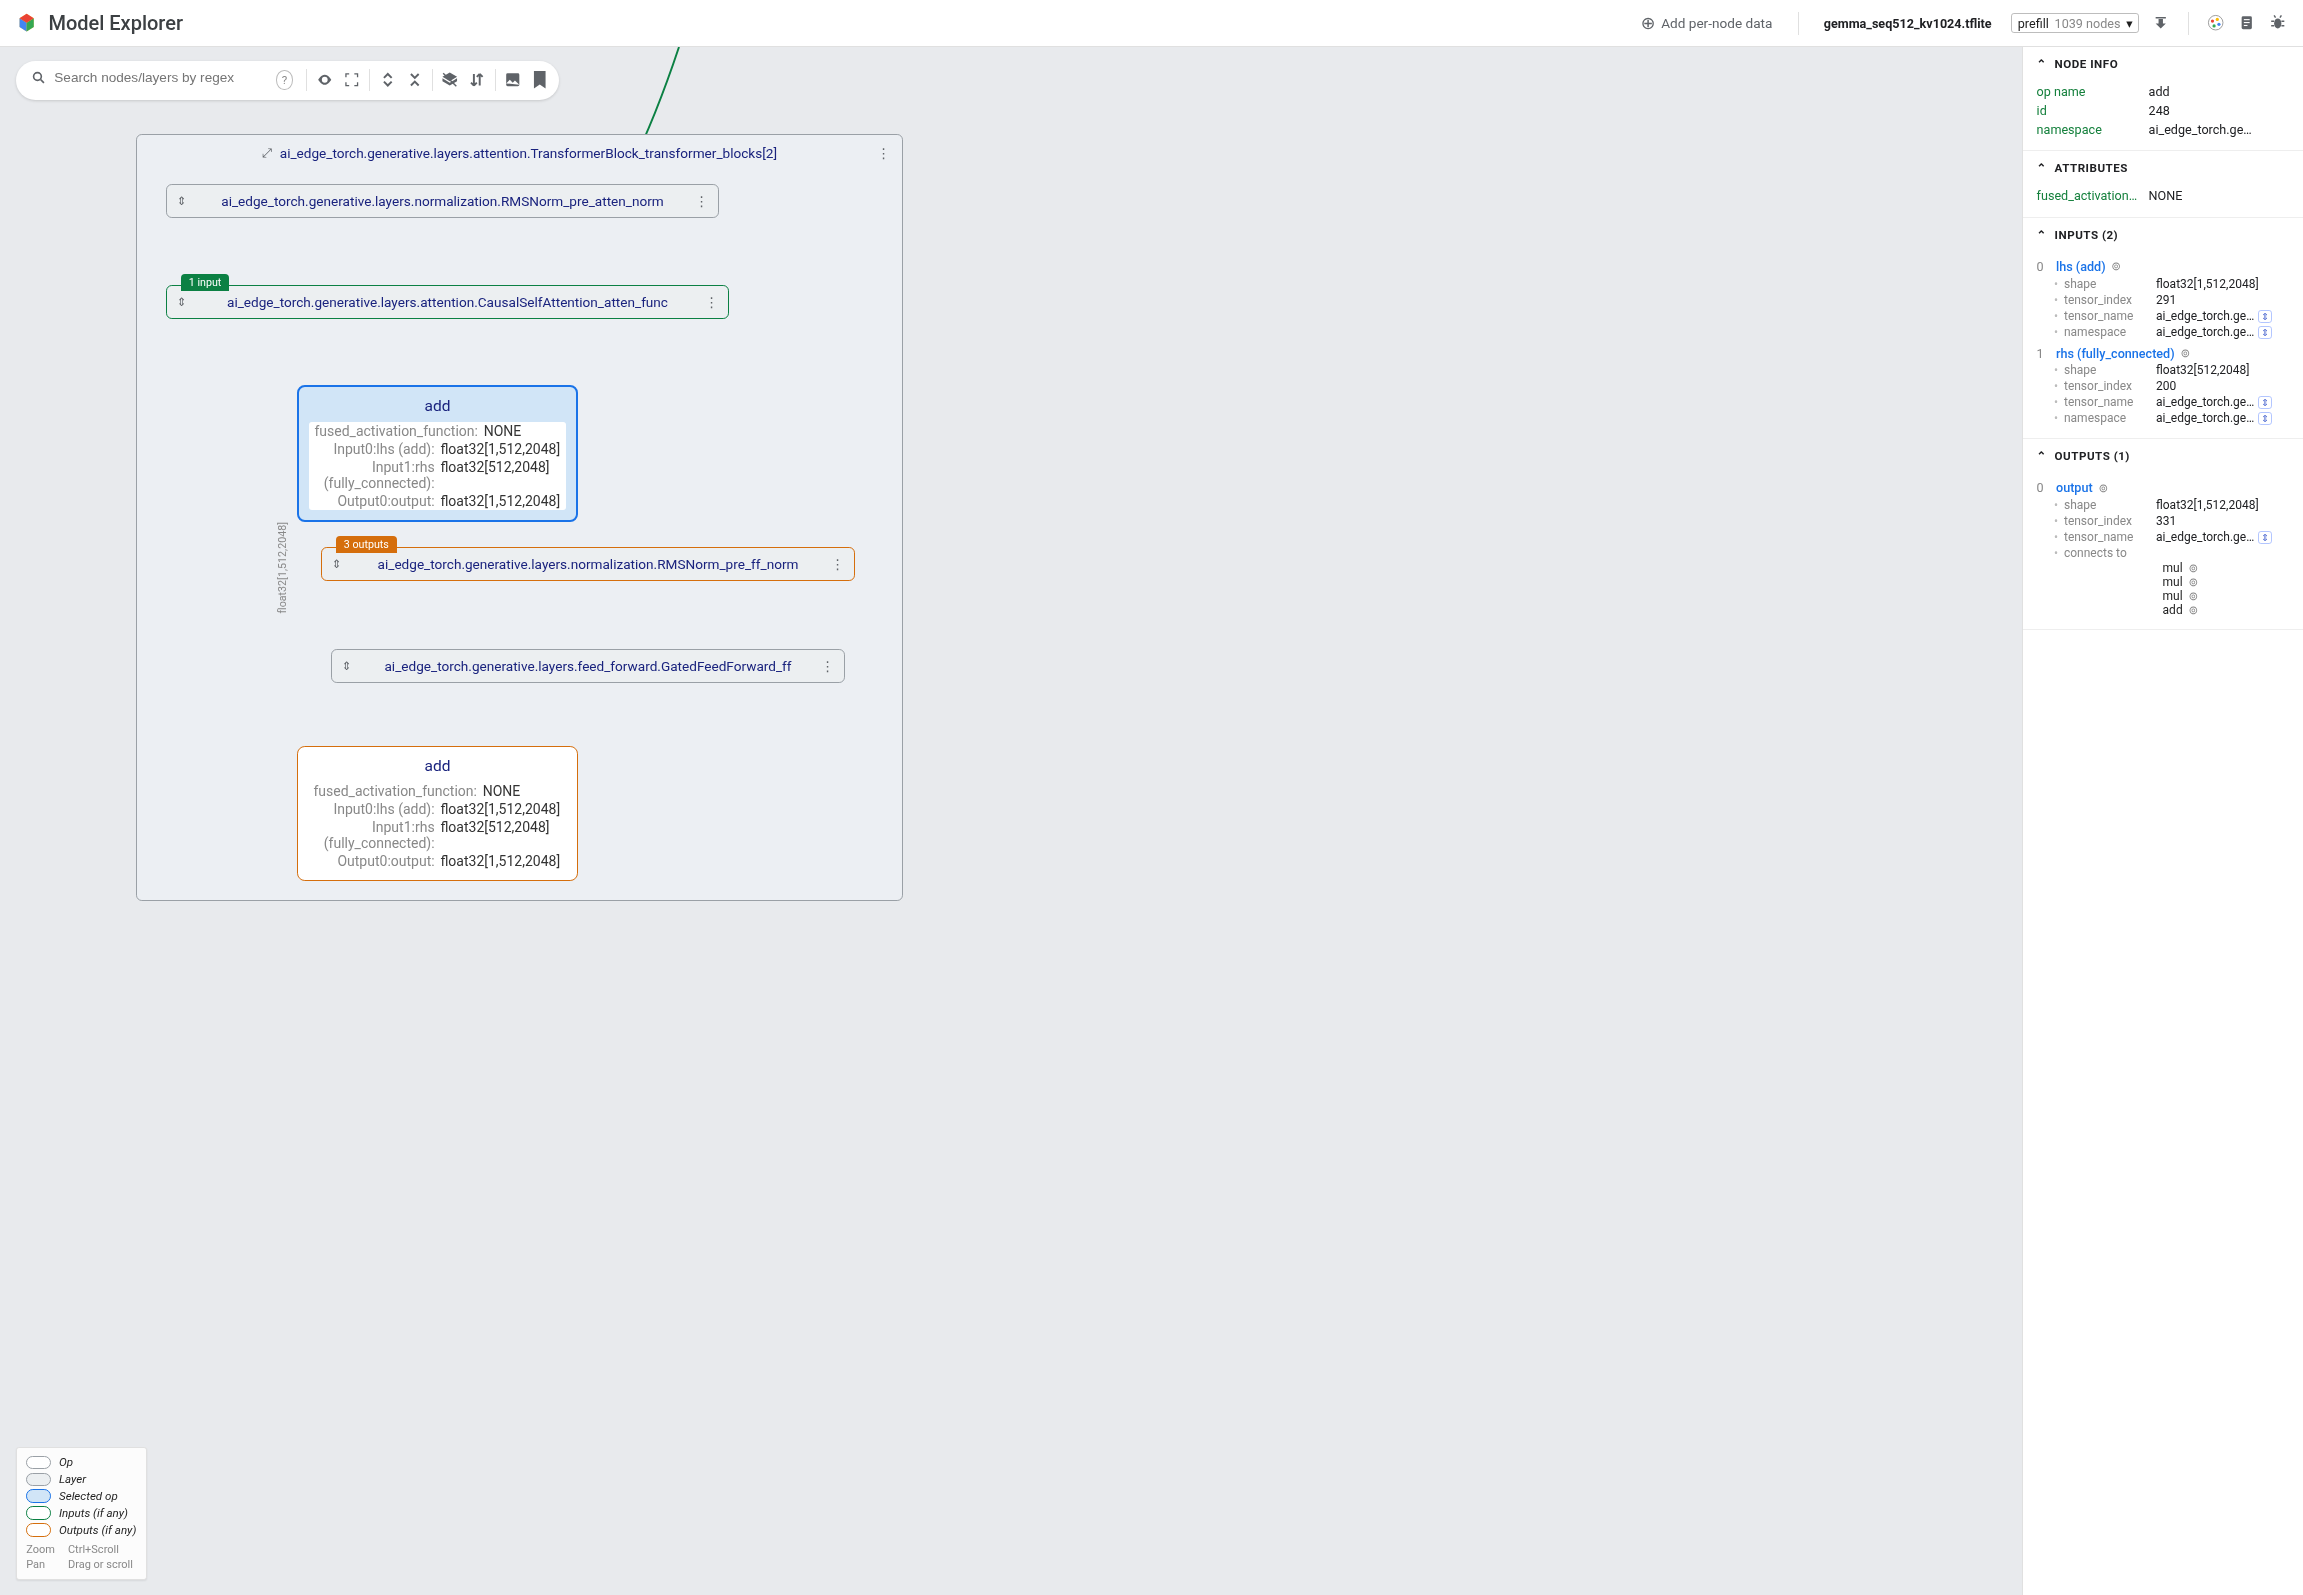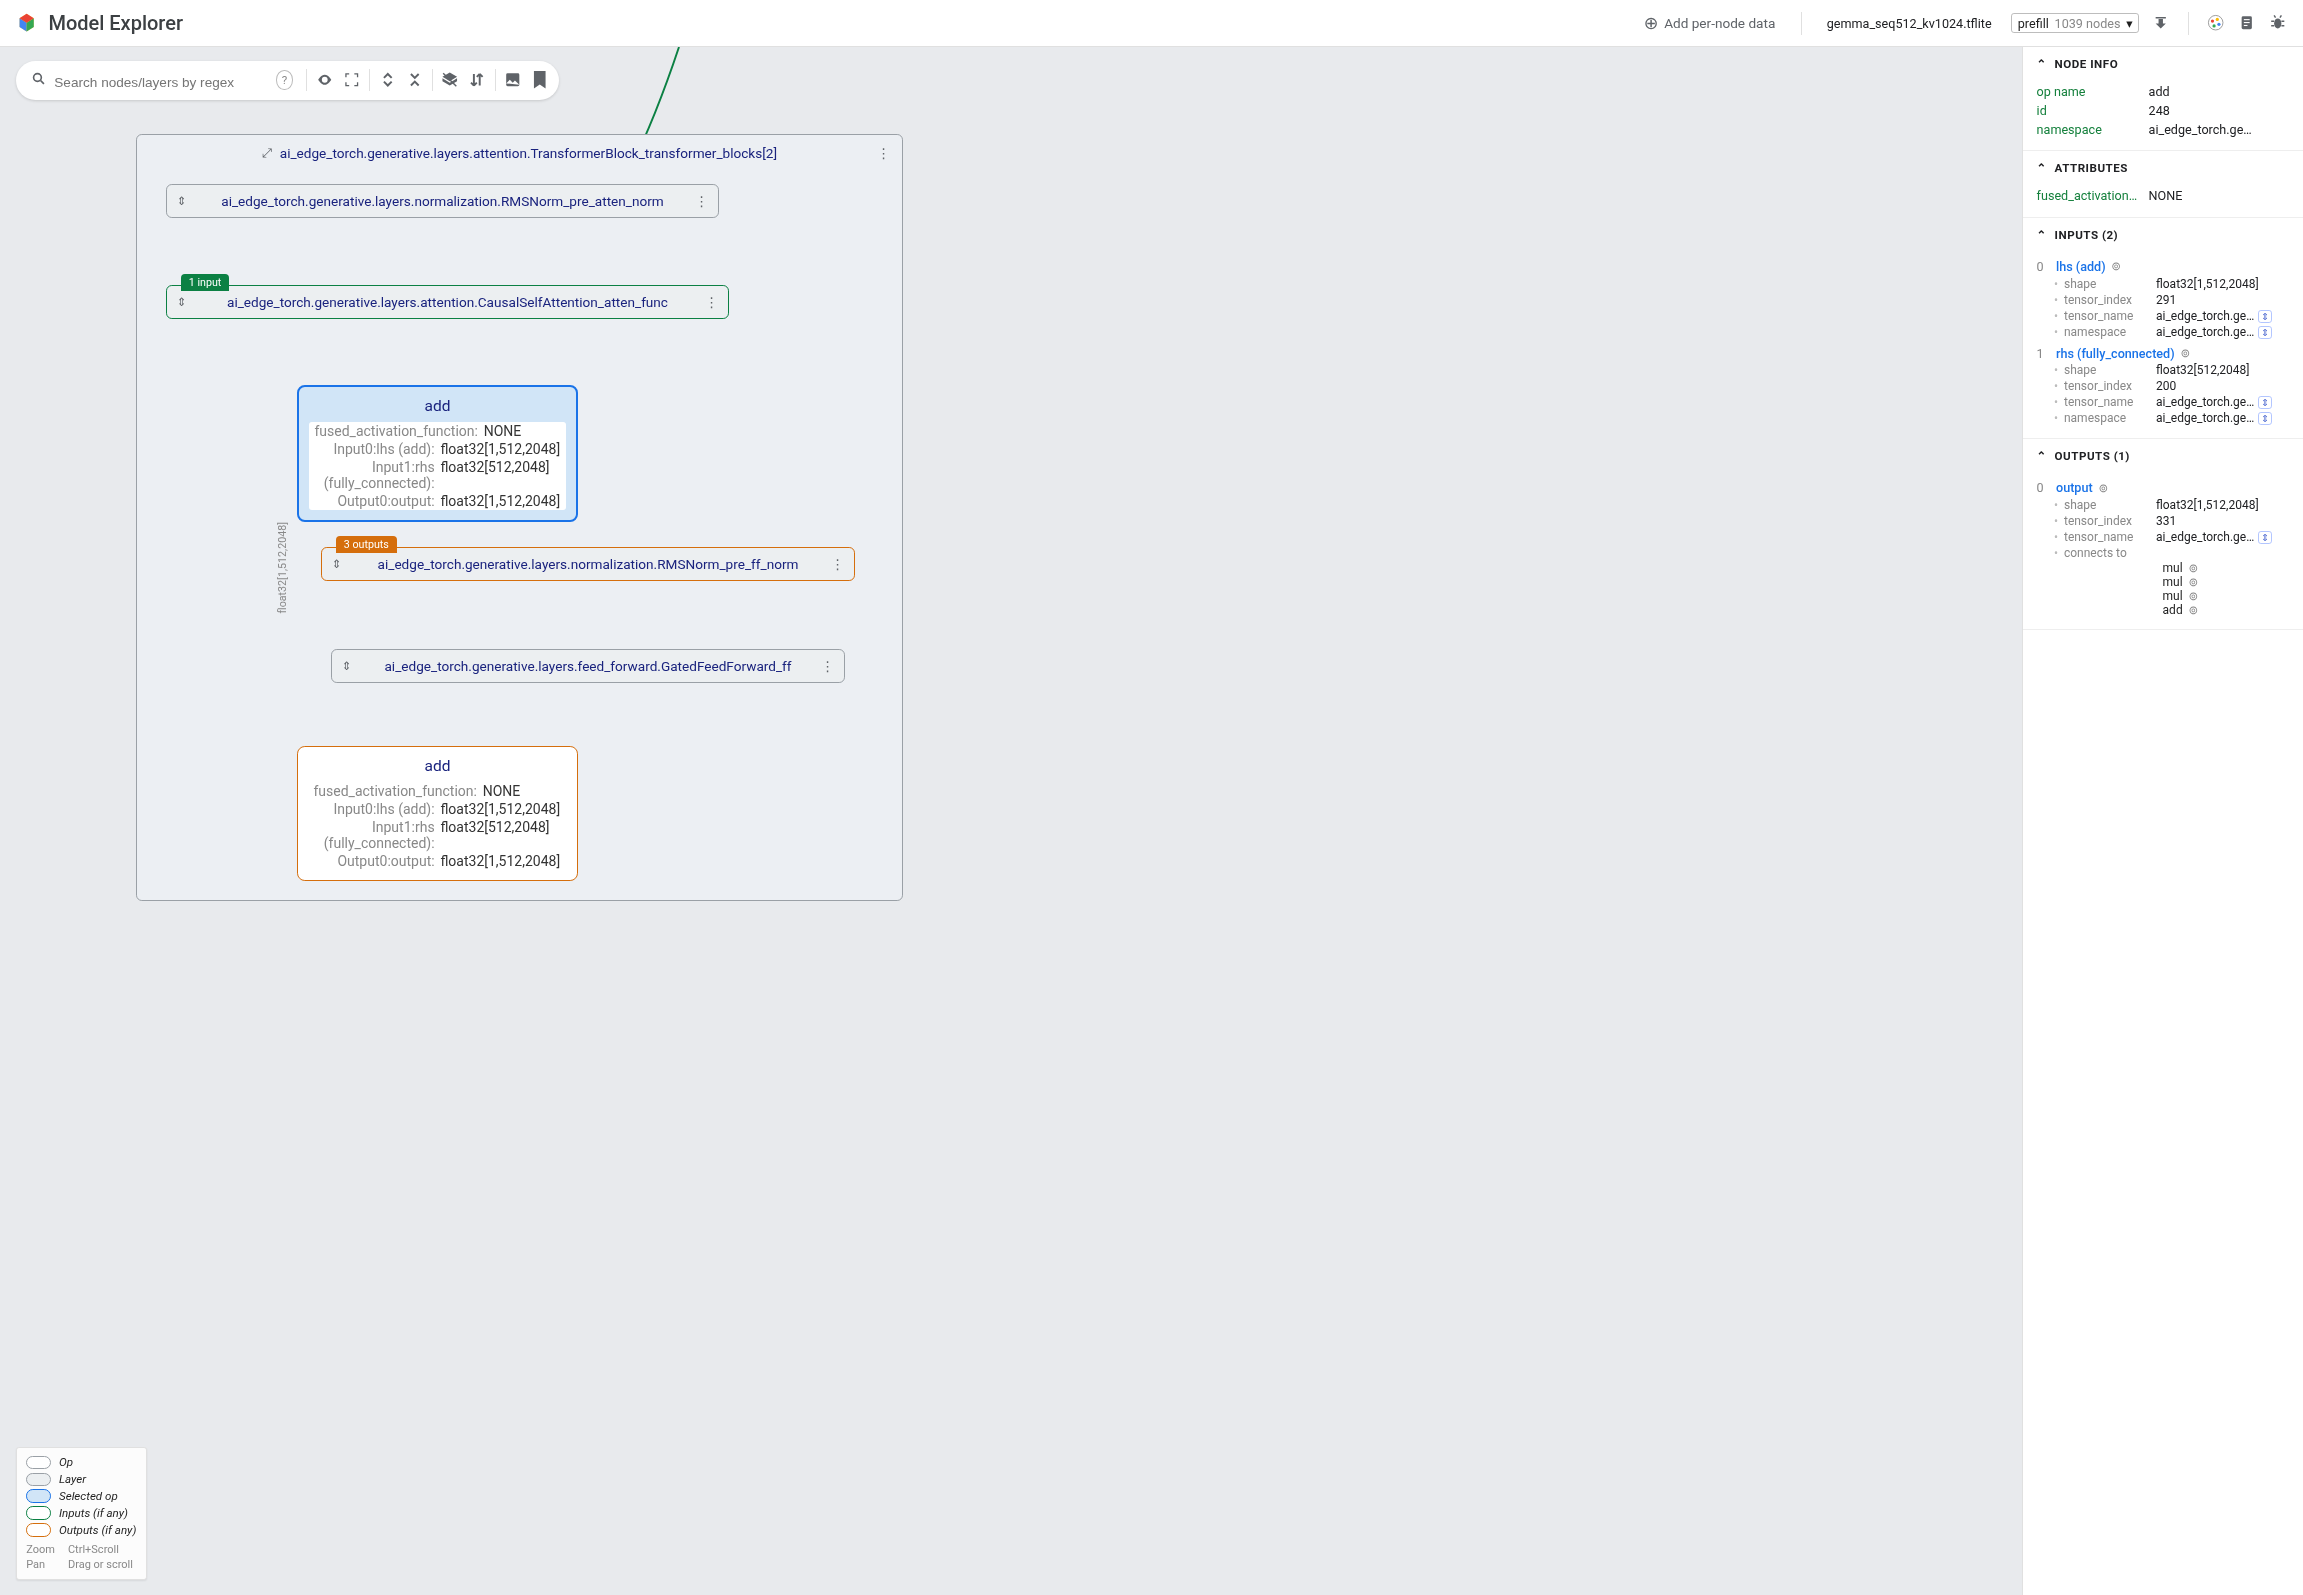--- a/index.html
+++ b/index.html
@@ -16,21 +16,21 @@
 .header {
   display: flex; align-items: center;
   height: 47px; padding: 0 15.5px;
   border-bottom: 1px solid #e0e0e0;
   gap: 11.6px;
 }
 .logo { width: 21.3px; height: 21.3px; }
 .app-title { font-size: 20px; font-weight: 500; color: #3c4043; }
 .header-spacer { flex: 1; }
 .header-btn { display: flex; align-items: center; gap: 5.8px; color: #5f6368; cursor: pointer; padding: 3.9px 7.8px; font-size: 13.6px; }
-.model-name { font-weight: 400; color: #202124; padding: 0 7.8px; }
+.model-name { font-weight: 700; color: #202124; padding: 0 7.8px; }
 .model-select {
   border: 1px solid #bdbdbd; border-radius: 2.9px;
   padding: 1.9px 5.8px; display: flex; align-items: center; gap: 5.8px;
   font-size: 12.6px; cursor: pointer;
 }
 .model-select .count { color: #888; }
 .header-icon { width: 19.4px; height: 19.4px; cursor: pointer; color: #5f6368; display: flex; align-items:center; justify-content:center; }
 .header-sep { width: 1px; height: 23px; background: #e0e0e0; margin: 0 5.8px; }
 
 
@@ -38,21 +38,21 @@
 .canvas-area { flex: 1; position: relative; background: #e8eaed; overflow: hidden; }
 
 
 .floating-toolbar {
   position: absolute; top: 13.6px; left: 15.5px;
   display: flex; align-items: center; gap: 0;
   background: #fff; border-radius: 21.3px;
   box-shadow: 0 1px 2.9px rgba(0,0,0,0.15);
   padding: 3.9px 5.8px; height: 39px;
 }
-.search-box { display: flex; align-items: flex-end; gap: 7.8px; padding: 0 9.7px; width: 281px; }
+.search-box { display: flex; align-items: flex-start; gap: 7.8px; padding: 0 9.7px; width: 281px; }
 .search-box input { border: none; outline: none; font-size: 13.6px; color: #5f6368; width: 100%; background: transparent; }
 .help-circle { width: 19.4px; height: 19.4px; border: 1.5px solid #bbb; border-radius: 50%; display: flex; align-items:center; justify-content:center; color:#888; font-size:11.6px; cursor:pointer; }
 .tsep { width: 1px; height: 21.3px; background: #e0e0e0; margin: 0 3.9px; }
 .ticon { width: 27px; height: 27px; display:flex; align-items:center; justify-content:center; cursor:pointer; color:#5f6368; }
 
 
 .block-container {
   position: absolute; left: 136px; top: 87px; width: 767px; height: 767px;
   background: #eceff3; border: 1px solid #9aa0a6; border-radius: 5.8px;
 }

